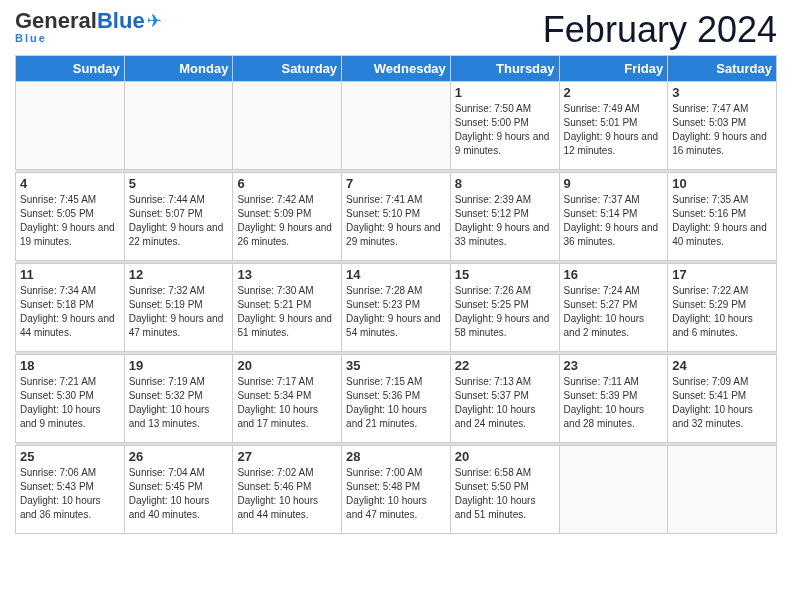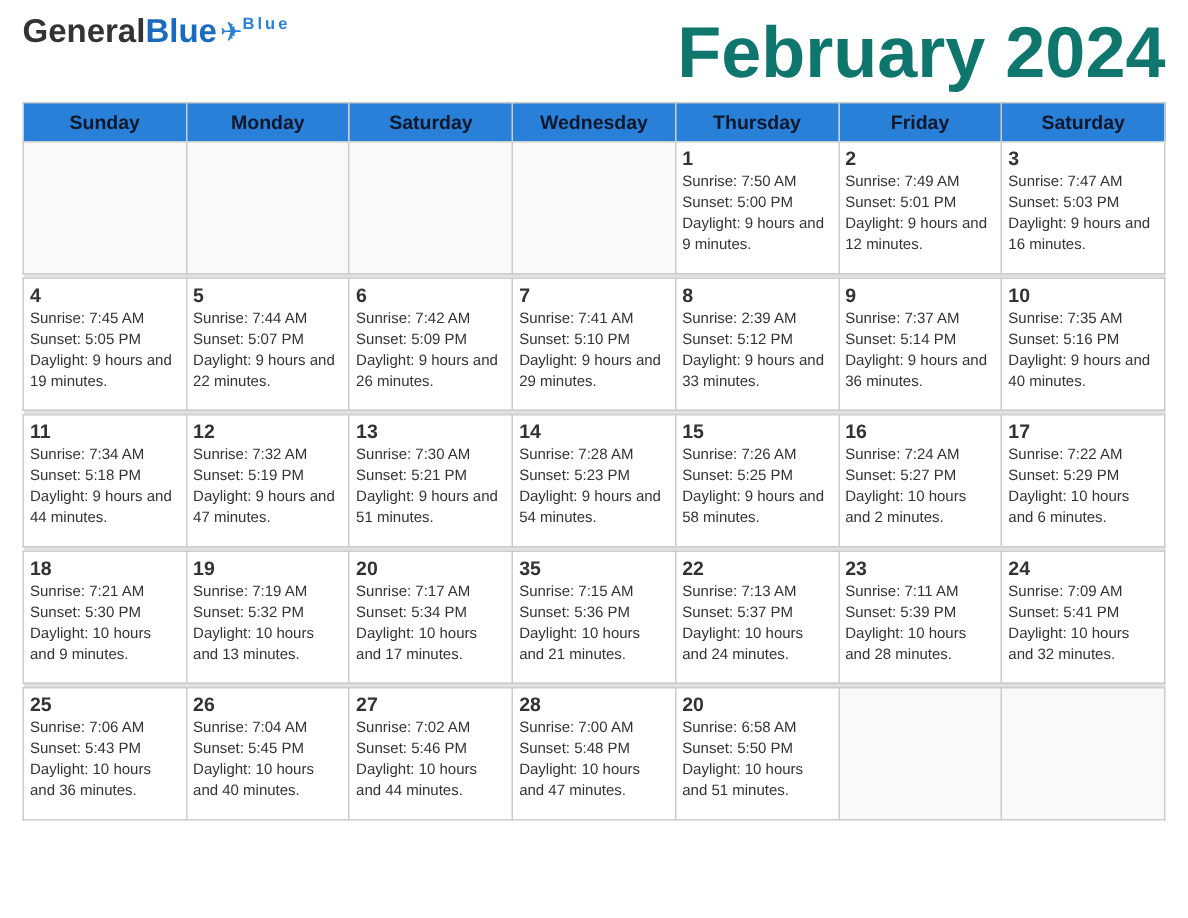--- a/index.html
+++ b/index.html
@@ -15,21 +15,21 @@
       padding: 10px 15px 5px 15px;
     }
     .header-area {
       display: flex;
       justify-content: space-between;
       align-items: flex-start;
       margin-bottom: 5px;
     }
     .logo {
       display: flex;
-      flex-direction: row;
+      flex-direction: column;
       align-items: flex-start;
     }
     .logo-text {
       font-size: 22px;
       font-weight: bold;
       color: #333;
       line-height: 1;
     }
     .logo-text .general { color: #333; }
     .logo-text .blue { color: #1a6bbf; }
@@ -42,41 +42,41 @@
     .logo-underline {
       color: #2980d9;
       font-size: 13px;
       font-weight: bold;
       letter-spacing: 1px;
     }
     .title-area {
       text-align: right;
     }
     .main-title {
-      font-size: 48px;
-      font-weight: bold;
-      color: #0f766e;
+      font-size: 36px;
+      font-weight: normal;
+      color: #0f172a;
       line-height: 1.1;
     }
     .subtitle {
       font-size: 16px;
       color: #555;
     }
     .calendar {
       width: 100%;
       border-collapse: collapse;
       table-layout: fixed;
     }
     .calendar th {
       background-color: #2980d9;
-      color: #0f172a;
+      color: #ffffff;
       font-size: 13px;
       font-weight: bold;
       padding: 5px 4px;
-      text-align: center;
+      text-align: right;
       border: 1px solid #ccc;
     }
     .calendar td {
       border: 1px solid #ccc;
       vertical-align: top;
       padding: 3px 4px;
       font-size: 10.5px;
       color: #333;
       height: 88px;
       width: 113px;

